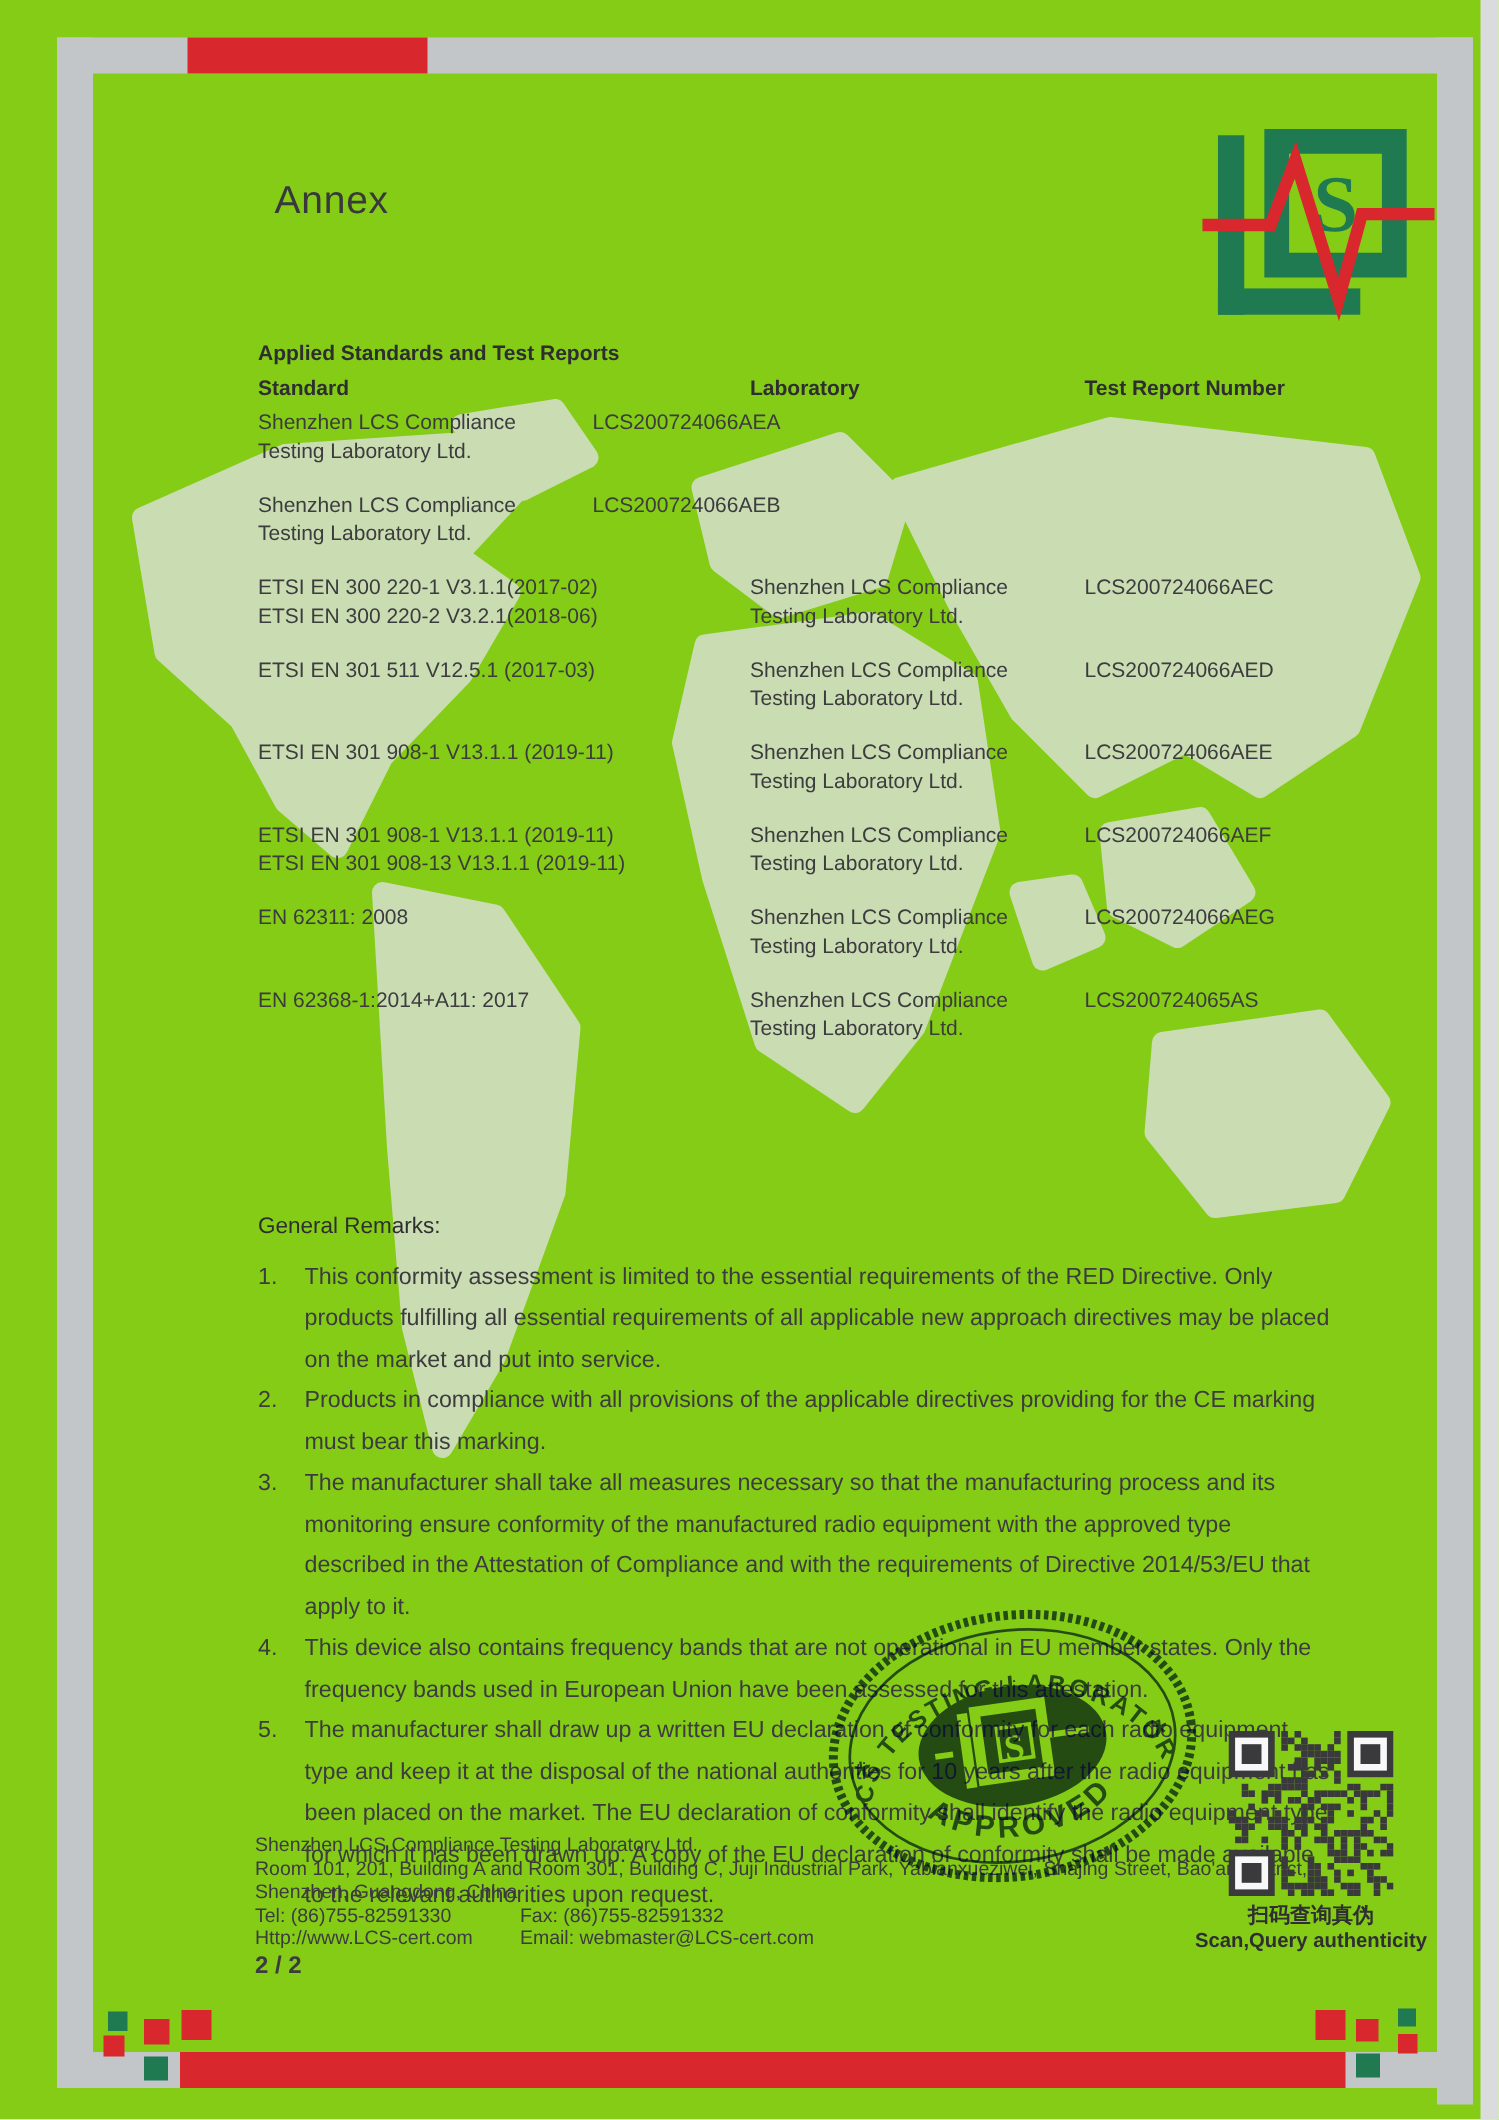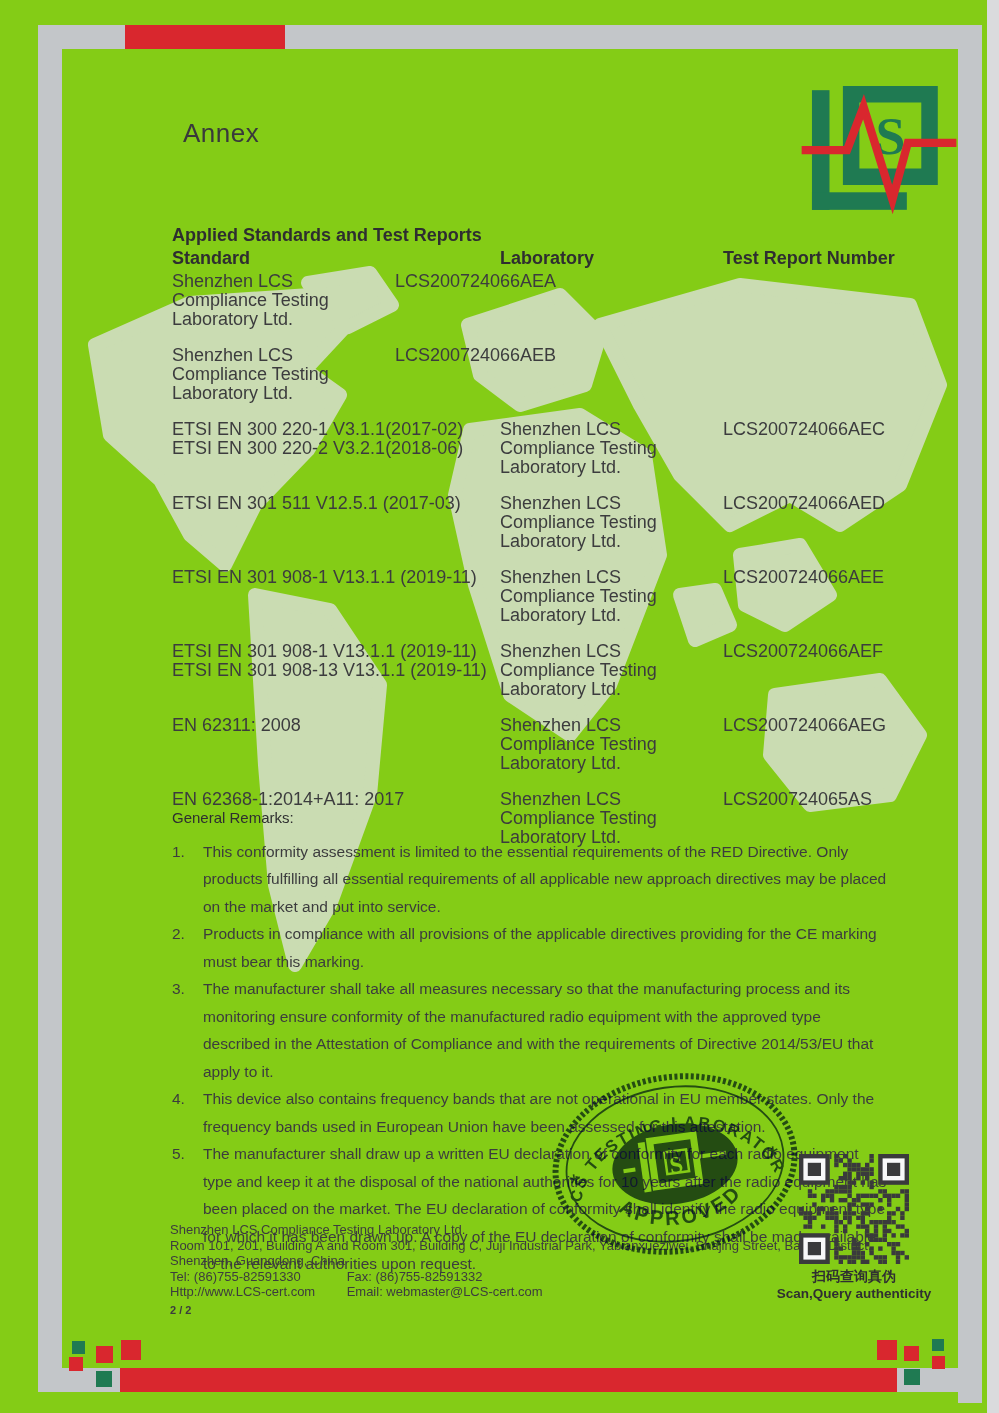--- a/index.html
+++ b/index.html
@@ -20,41 +20,41 @@
   .red-bottom{left:120px;top:1368px;width:777px;height:24px;}
   .edge-shadow{position:absolute;left:987px;top:0;width:12px;height:1413px;background:#dadbdd;z-index:0;}
   .deco{position:absolute;z-index:3;}
   .deco.red{background:#d9272e;} .deco.green{background:#1f7a52;}
   
   .map{position:absolute;left:40px;top:265px;z-index:0;opacity:.75;}
   
   .annex{position:absolute;left:183px;top:118px;font-size:26px;letter-spacing:.5px;color:#39393b;z-index:4;}
   .logo{position:absolute;left:800px;top:84px;width:158px;height:132px;z-index:4;}
   
-  .table{position:absolute;left:172px;top:226px;width:770px;z-index:4;font-size:18px;line-height:19px;}
+  .table{position:absolute;left:172px;top:226px;width:770px;z-index:4;font-size:14px;line-height:19px;}
   .tbl-title{font-weight:bold;color:#2e2e30;margin-bottom:4px;}
   .thead{display:flex;font-weight:bold;color:#2e2e30;margin-bottom:4px;}
   .trow{display:flex;margin-bottom:17px;align-items:flex-start;}
   .col-std{width:328px;flex:none;}
   .col-lab{width:193px;flex:none;margin-right:30px;}
   .col-rep{flex:1;}
   
   .remarks{position:absolute;left:172px;top:804px;width:720px;z-index:4;font-size:15.5px;line-height:27.5px;}
   .rem-title{font-weight:normal;color:#2e2e30;margin-bottom:6px;font-size:15px;}
   .rem-item{display:flex;}
   .rem-num{width:31px;flex:none;}
   .rem-text{flex:1;}
   
   .footer{position:absolute;left:170px;top:1222px;width:720px;z-index:4;font-size:13px;line-height:15.5px;white-space:nowrap;}
   .f-cell{display:inline-block;width:173px;}
-  .pageno{font-weight:bold;font-size:11px;margin-top:3px;}
+  .pageno{font-weight:bold;font-size:16px;margin-top:3px;}
   
   .stamp{position:absolute;left:538px;top:1062px;width:274px;height:204px;z-index:6;
          transform:rotate(-8deg);opacity:.88;mix-blend-mode:multiply;}
-  .qr-block{position:absolute;left:776px;top:1154px;width:156px;text-align:center;z-index:7;}
+  .qr-block{position:absolute;left:796px;top:1154px;width:156px;text-align:center;z-index:7;}
   .qr-svg{display:block;margin:0 auto;mix-blend-mode:multiply;}
   .qr-cn{font-weight:bold;font-size:14px;margin-top:4px;color:#2f2f31;}
   .qr-en{font-weight:bold;font-size:13.5px;color:#2f2f31;}
 </style>
 </head>
 <body>
 
 <div class="sheet">
 
   <div class="edge-shadow"></div>

